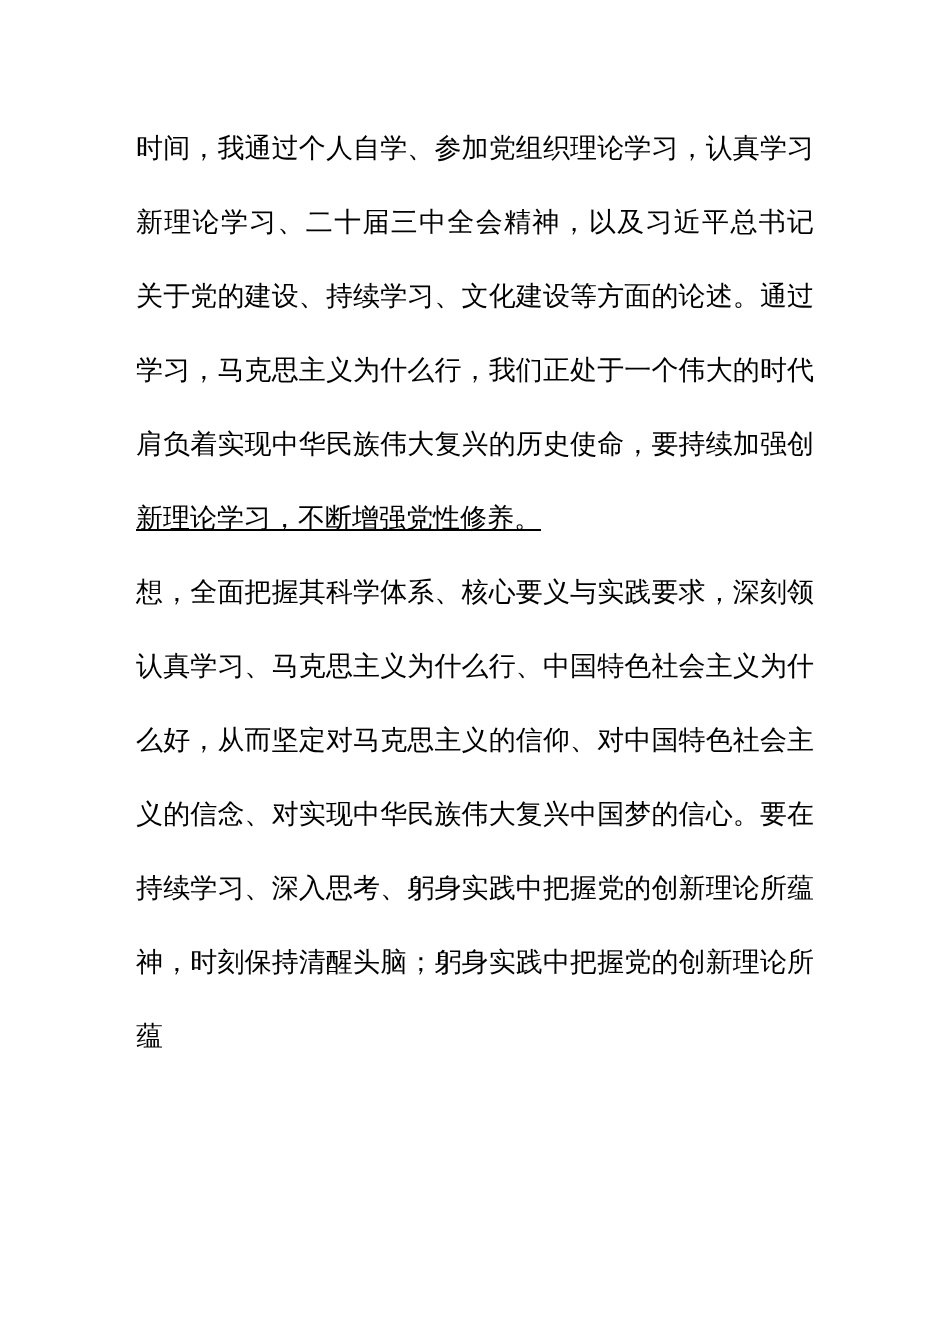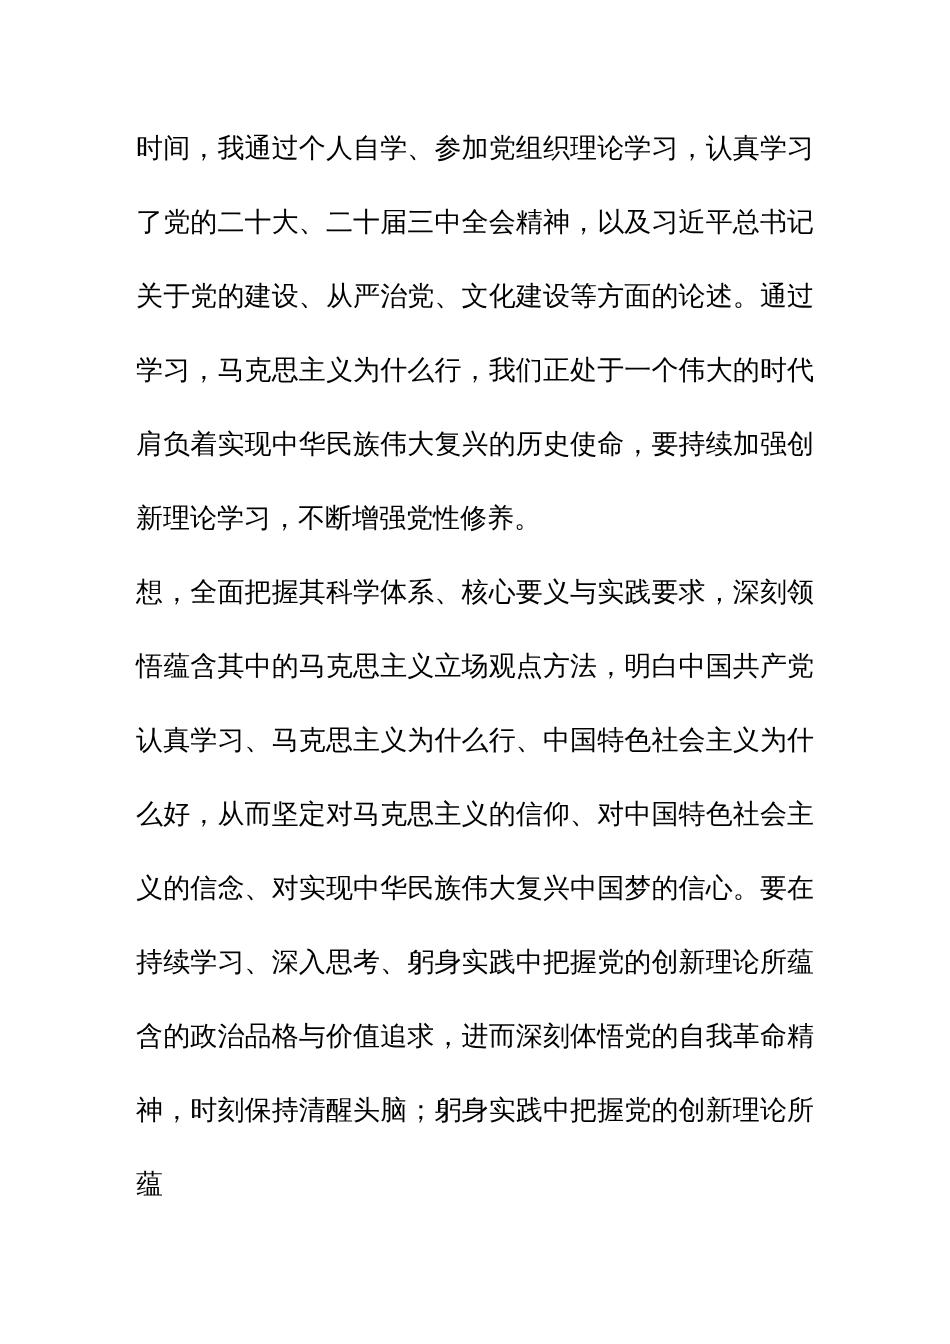--- a/index.html
+++ b/index.html
@@ -27,38 +27,37 @@
     height: 74px;
     line-height: 74px;
     font-weight: normal;
     text-align: justify;
     text-align-last: justify;
     overflow: visible;
   }
   .line.para-end {
     text-align: center;
     text-align-last: left;
+    text-decoration: underline;
   }
   .line.indent {
     text-indent: 56px;
   }
 </style>
 </head>
 <body>
 
 <div class="page">
   <div class="text-block">
     <div class="line">时间，我通过个人自学、参加党组织理论学习，认真学习</div>
-    <div class="line">了党的二十大、二十届三中全会精神，以及习近平总书记</div>
-    <div class="line">关于党的建设、从严治党、文化建设等方面的论述。通过</div>
+    <div class="line">新理论学习、二十届三中全会精神，以及习近平总书记</div>
+    <div class="line">关于党的建设、持续学习、文化建设等方面的论述。通过</div>
     <div class="line">学习，马克思主义为什么行，我们正处于一个伟大的时代</div>
     <div class="line">肩负着实现中华民族伟大复兴的历史使命，要持续加强创</div>
     <div class="line para-end">新理论学习，不断增强党性修养。</div>
     <div class="line">想，全面把握其科学体系、核心要义与实践要求，深刻领</div>
-    <div class="line">悟蕴含其中的马克思主义立场观点方法，明白中国共产党</div>
     <div class="line">认真学习、马克思主义为什么行、中国特色社会主义为什</div>
     <div class="line">么好，从而坚定对马克思主义的信仰、对中国特色社会主</div>
     <div class="line">义的信念、对实现中华民族伟大复兴中国梦的信心。要在</div>
     <div class="line">持续学习、深入思考、躬身实践中把握党的创新理论所蕴</div>
-    <div class="line">含的政治品格与价值追求，进而深刻体悟党的自我革命精</div>
     <div class="line">神，时刻保持清醒头脑；躬身实践中把握党的创新理论所蕴</div>
   </div>
 </div>
 
 </body></html>

